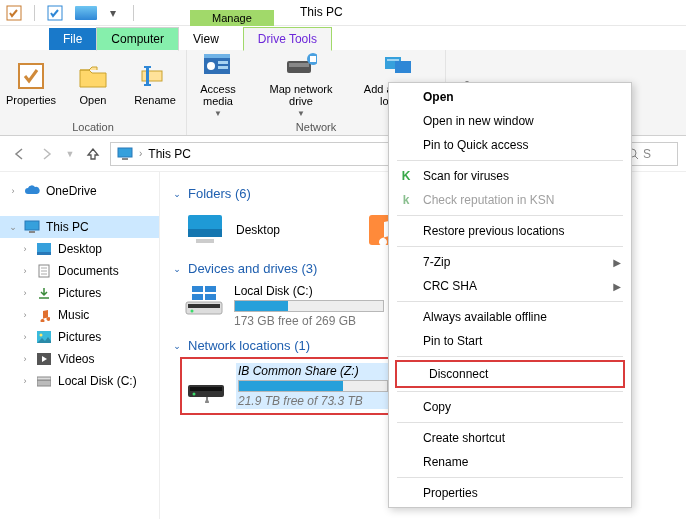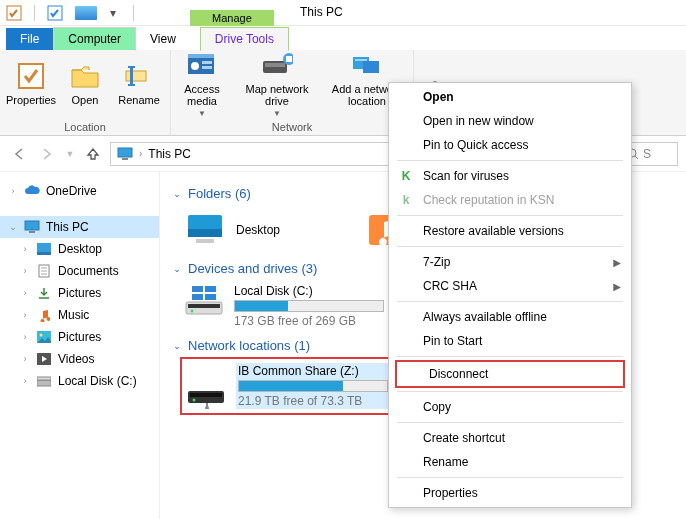--- a/index.html
+++ b/index.html
@@ -11,30 +11,30 @@
 .qat .icon { width: 16px; height: 16px; display: flex; align-items: center; justify-content: center; }
 .qat-sep { width: 1px; height: 16px; background: #ccc; margin: 0 4px; }
 .logo-strip { width: 22px; height: 14px; background: linear-gradient(to bottom,#6fc6f2,#2f87d6); border-radius:1px; margin-left:4px; position:relative; }
 
 
 .ctxrow { position: absolute; top: 0; left: 190px; height: 26px; display: flex; align-items: flex-end; gap: 0; z-index:3; }
 .ctxlabel { background: #a1d96a; padding: 2px 22px; font-size: 11px; margin-top: 12px; }
 .title-text { position:absolute; top:5px; left:300px; font-size:12px; z-index:3; }
 
 
-.tabs { height: 24px; display: flex; align-items:flex-end; background:#fff; padding-left:6px; z-index:2; }
+.tabs { height: 24px; display: flex; align-items:flex-end; background:#fff; padding-left:6px; z-index:2;margin-left:43px; }
 .tab { padding: 4px 14px; font-size:12px; cursor:pointer; }
 .tab.file { background:#1979ca; color:#fff; }
 .tab.active { border:1px solid #d0d0d0; border-bottom:1px solid #f5f5f5; background:#86efac; position:relative; top:1px; }
 .tab.context { border:1px solid #a1d96a; border-bottom:1px solid #f5f5f5; background:#f5f5f5; color:#6d28d9; position:relative; top:1px; }
 
 
 .ribbon { height: 86px; background: #f5f5f5; border-bottom:1px solid #d0d0d0; display:flex; }
 .group { display:flex; flex-direction:column; justify-content:flex-end; align-items:center; border-right:1px solid #e3e3e3; padding:4px 6px 1px; height:100%; }
-.group-items { display:flex; gap:10px; align-items:flex-start; flex:1; padding-top:4px; }
+.group-items { display:flex; gap:18px; align-items:flex-start; flex:1; padding-top:4px; }
 .ritem { display:flex; flex-direction:column; align-items:center; width:50px; font-size:11px; text-align:center; gap:2px; cursor:pointer; padding:2px; }
 .ritem .ico { width:32px; height:32px; display:flex; align-items:center; justify-content:center; }
 .ritem.wide { width:80px; }
 .group-label { font-size:11px; color:#555; padding:1px 0; }
 .group.mgmt { flex-direction:column; align-items:flex-start; padding:4px 8px; border-right:none; }
 .mgmt-row { display:flex; align-items:center; gap:6px; font-size:11px; padding:3px 0; cursor:pointer; }
 
 
 .navbar { height: 36px; display:flex; align-items:center; border-bottom:1px solid #eee; gap:6px; padding:0 8px; }
 .nav-btn { width:22px; height:22px; display:flex; align-items:center; justify-content:center; color:#999; cursor:pointer; }
@@ -57,21 +57,21 @@
 .tiles { display:flex; flex-wrap:wrap; gap:6px 2px; margin-left:8px; }
 .tile { width:180px; display:flex; align-items:center; gap:10px; padding:4px; cursor:pointer; }
 .tile .big { width:42px; height:42px; display:flex; align-items:center; justify-content:center; }
 .drive-tile { width:210px; display:flex; align-items:flex-start; gap:10px; padding:4px; }
 .drive-ico { width:40px; height:34px; display:flex; align-items:center; justify-content:center; }
 .drive-info { display:flex; flex-direction:column; gap:2px; font-size:12px; }
 .prog { width:150px; height:12px; border:1px solid #b8b8b8; background:#eee; position:relative; }
 .prog-fill { height:100%; background:#26a0da; }
 .drive-sub { color:#777; font-size:12px; }
 
-.net-tile { width:224px; padding:4px; border:2px solid #da3b3b; display:flex; align-items:flex-end; gap:10px; }
+.net-tile { width:224px; padding:4px; border:2px solid #da3b3b; display:flex; align-items:center; gap:10px;font-style:italic; }
 .net-tile .drive-info { background:#d6ecff; padding:1px 2px; }
 
 
 .ctxmenu { position:absolute; top:82px; left:388px; width:244px; background:#fff; border:1px solid #c8c8c8; box-shadow:2px 2px 8px rgba(0,0,0,.2); z-index:50; padding:2px; }
 .cm-item { display:flex; align-items:center; padding:4px 8px 4px 6px; font-size:12px; cursor:pointer; gap:8px; }
 .cm-item.disabled { color:#a0a0a0; }
 .cm-sep { height:1px; background:#e0e0e0; margin:3px 6px; }
 .cm-ico { width:18px; height:16px; display:flex; align-items:center; justify-content:center; font-weight:bold; }
 .cm-sub { margin-left:auto; color:#666; font-size:10px; }
 .cm-item.boxed { border:2px solid #da3b3b; margin:2px 4px; }
@@ -461,21 +461,21 @@
       <span class="cm-ico" style="color:#3aa84a;">K</span>
       <span>Scan for viruses</span>
     </div>
   <div class="cm-item disabled">
       <span class="cm-ico" style="color:#8abf8f;">k</span>
       <span>Check reputation in KSN</span>
     </div>
   <div class="cm-sep"></div>
   <div class="cm-item">
       <span class="cm-ico"></span>
-      <span>Restore available versions</span>
+      <span>Restore previous locations</span>
     </div>
   <div class="cm-sep"></div>
   <div class="cm-item">
       <span class="cm-ico"></span>
       <span>7-Zip</span>
       <span class="cm-sub">▶</span>
     </div>
   <div class="cm-item">
       <span class="cm-ico"></span>
       <span>CRC SHA</span>

